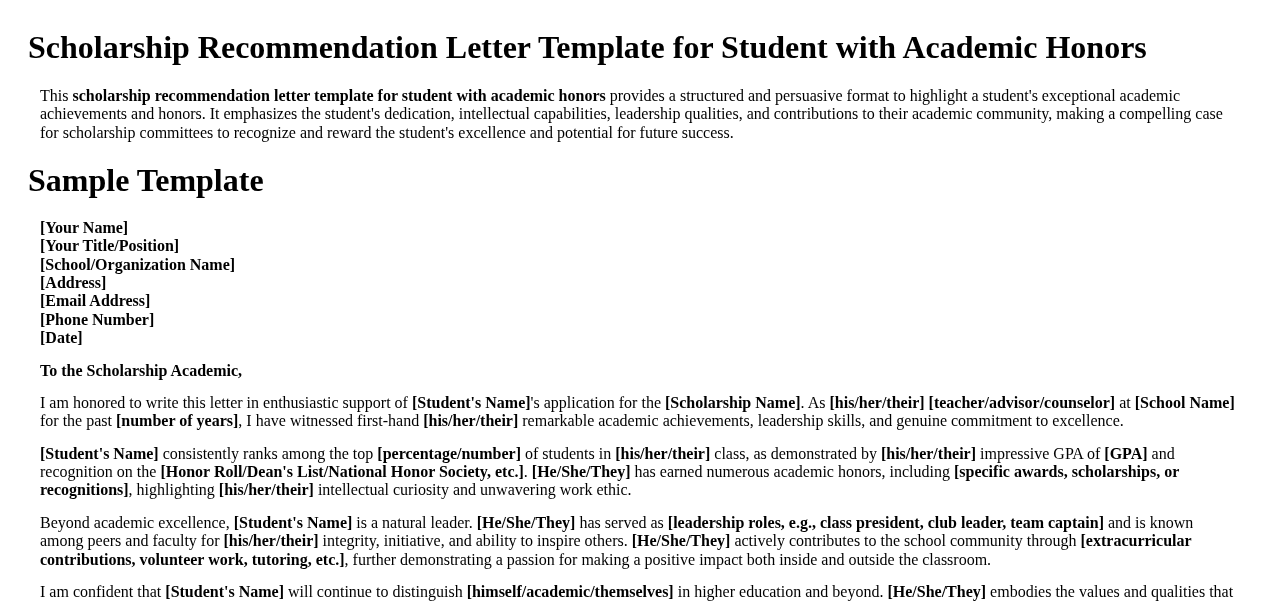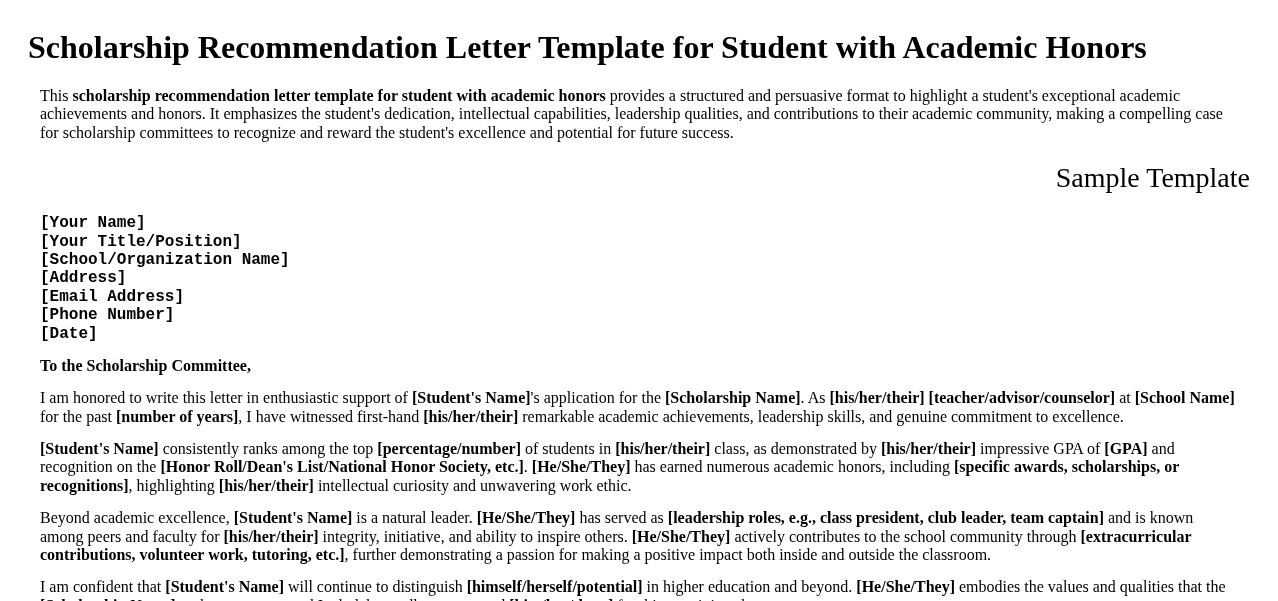--- a/index.html
+++ b/index.html
@@ -8,36 +8,36 @@
     height: 601px;
     overflow: hidden;
     background: #ffffff;
     color: #000000;
     font-family: "Liberation Serif", "DejaVu Serif", serif;
     font-size: 16px;
     line-height: 1.15;
   }
   .page { padding: 8px 28px 0 28px; }
   h1 { font-size: 32px; font-weight: bold; margin: 21px 0; }
-  h2 { font-size: 28px; font-weight: normal; margin: 20px 0; text-align: right; }
+  h2 { font-size: 32px; font-weight: bold; margin: 20px 0; }
   p  { margin: 14px 12px; }
   b  { font-weight: bold; }
-  .letter-header { font-weight: bold; font-family: Liberation Mono, monospace; }
+  .letter-header { font-weight: bold; }
 </style>
 </head>
 <body>
 
 <div class="page">
   <h1>Scholarship Recommendation Letter Template for Student with Academic Honors</h1>
 
   <p>This <b>scholarship recommendation letter template for student with academic honors</b> provides a structured and persuasive format to highlight a student's exceptional academic achievements and honors. It emphasizes the student's dedication, intellectual capabilities, leadership qualities, and contributions to their academic community, making a compelling case for scholarship committees to recognize and reward the student's excellence and potential for future success.</p>
 
   <h2>Sample Template</h2>
 
   <p class="letter-header">[Your Name]<br>[Your Title/Position]<br>[School/Organization Name]<br>[Address]<br>[Email Address]<br>[Phone Number]<br>[Date]</p>
 
-  <p class="salutation"><b>To the Scholarship Committee,</b></p>
+  <p class="salutation"><b>To the Scholarship Academic,</b></p>
 
   <p>I am honored to write this letter in enthusiastic support of <b>[Student's Name]</b>'s application for the <b>[Scholarship Name]</b>. As <b>[his/her/their]</b> <b>[teacher/advisor/counselor]</b> at <b>[School Name]</b> for the past <b>[number of years]</b>, I have witnessed first-hand <b>[his/her/their]</b> remarkable academic achievements, leadership skills, and genuine commitment to excellence.</p>
   <p><b>[Student's Name]</b> consistently ranks among the top <b>[percentage/number]</b> of students in <b>[his/her/their]</b> class, as demonstrated by <b>[his/her/their]</b> impressive GPA of <b>[GPA]</b> and recognition on the <b>[Honor Roll/Dean's List/National Honor Society, etc.]</b>. <b>[He/She/They]</b> has earned numerous academic honors, including <b>[specific awards, scholarships, or recognitions]</b>, highlighting <b>[his/her/their]</b> intellectual curiosity and unwavering work ethic.</p>
   <p>Beyond academic excellence, <b>[Student's Name]</b> is a natural leader. <b>[He/She/They]</b> has served as <b>[leadership roles, e.g., class president, club leader, team captain]</b> and is known among peers and faculty for <b>[his/her/their]</b> integrity, initiative, and ability to inspire others. <b>[He/She/They]</b> actively contributes to the school community through <b>[extracurricular contributions, volunteer work, tutoring, etc.]</b>, further demonstrating a passion for making a positive impact both inside and outside the classroom.</p>
-  <p>I am confident that <b>[Student's Name]</b> will continue to distinguish <b>[himself/herself/potential]</b> in higher education and beyond. <b>[He/She/They]</b> embodies the values and qualities that the <b>[Scholarship Name]</b> seeks to support, and I wholeheartedly recommend <b>[him/her/them]</b> for this prestigious honor.</p>
+  <p>I am confident that <b>[Student's Name]</b> will continue to distinguish <b>[himself/academic/themselves]</b> in higher education and beyond. <b>[He/She/They]</b> embodies the values and qualities that the <b>[Scholarship Name]</b> seeks to support, and I wholeheartedly recommend <b>[him/her/them]</b> for this prestigious honor.</p>
 </div>
 
 </body></html>

